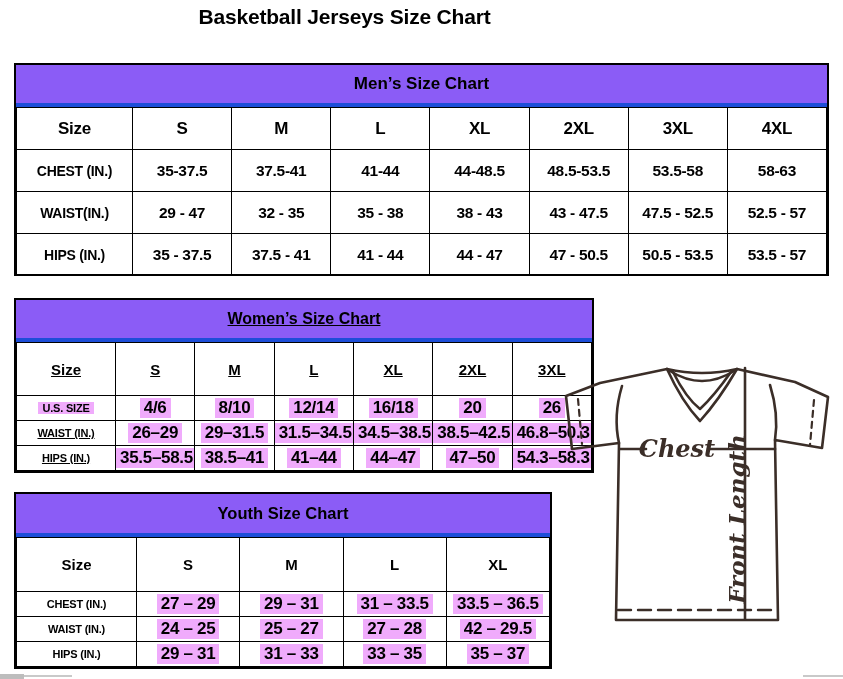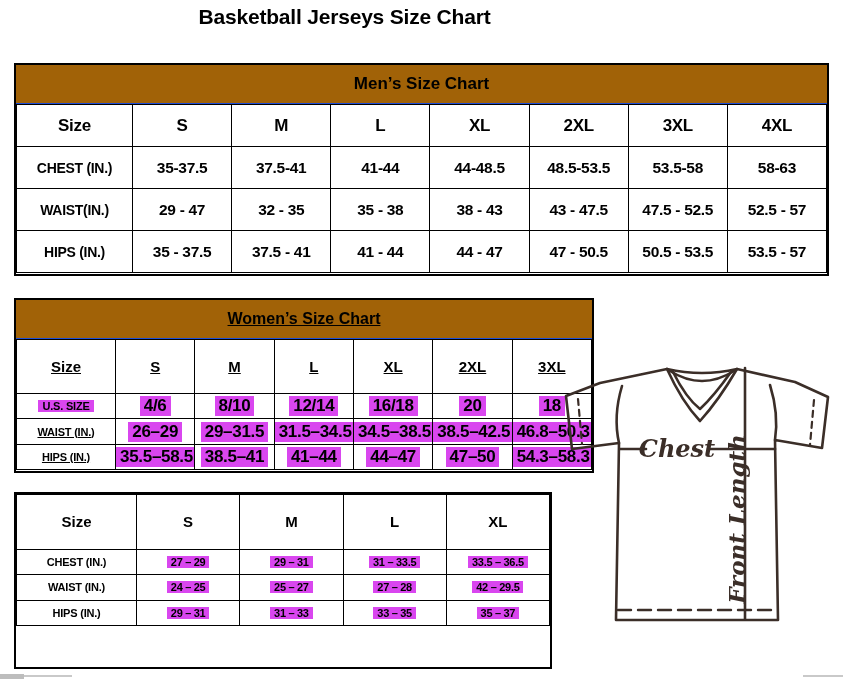--- a/index.html
+++ b/index.html
@@ -10,21 +10,21 @@
   }
   .page-title{
     position:absolute;left:0;top:5px;width:689px;text-align:center;
     font-size:21px;font-weight:bold;letter-spacing:-0.2px;
   }
   .chart{
     position:absolute;border:2px solid #000;background:#fff;
     box-sizing:border-box;display:flex;flex-direction:column;
   }
   .caption{
-    background:#a16207;border-bottom:1px solid #1d4ed8;flex:0 0 auto;
+    background:#8b5cf6;border-bottom:4px solid #1d4ed8;flex:0 0 auto;
     display:flex;align-items:center;justify-content:center;font-weight:bold;
   }
   table{border-collapse:collapse;table-layout:fixed;width:100%;}
   td{
     border:1.5px solid #000;text-align:center;vertical-align:middle;
     font-weight:bold;padding:0;overflow:hidden;white-space:nowrap;
   }
   
   .men-chart{left:14px;top:63px;width:815px;height:213px;}
   .men-chart .caption{height:38px;font-size:17px;}
@@ -46,22 +46,22 @@
   .women-chart td.val{font-size:17px;letter-spacing:-0.3px;}
   
   .youth-chart{left:14px;top:492px;width:538px;height:177px;}
   .youth-chart .caption{height:39px;font-size:16.5px;}
   .youth-chart table{height:132px;}
   .youth-chart tr.hdr{height:45px;}
   .youth-chart tr.datarow{height:21px;}
   .youth-chart tr.hdr td{font-size:15px;}
   .youth-chart td.size-cell{font-size:14.5px;}
   .youth-chart td.lbl{font-size:11px;letter-spacing:-0.2px;}
-  .youth-chart td.val{font-size:11px;letter-spacing:-0.3px;}
-  .hl{background:#d946ef;padding:0 4px;display:inline-block;}
+  .youth-chart td.val{font-size:17px;letter-spacing:-0.3px;}
+  .hl{background:#f0abfc;padding:0 4px;display:inline-block;}
   
   .jersey{position:absolute;left:555px;top:350px;}
   .diagram-text{
     font-family:"DejaVu Serif","Liberation Serif",serif;
     font-style:italic;font-weight:bold;fill:#3b2e28;
   }
   
   .scroll-frag{position:absolute;background:#c9c9c9;}
   .scroll-frag .thumb{position:absolute;left:0;top:-1px;width:24px;height:5px;background:#bdbdbd;}
 </style>
@@ -150,21 +150,21 @@
       <td>2XL</td>
       <td>3XL</td>
     </tr>
     <tr class="datarow">
       <td class="lbl"><span class="hl">U.S. SIZE</span></td>
       <td class="val"><span class="hl">4/6</span></td>
       <td class="val"><span class="hl">8/10</span></td>
       <td class="val"><span class="hl">12/14</span></td>
       <td class="val"><span class="hl">16/18</span></td>
       <td class="val"><span class="hl">20</span></td>
-      <td class="val"><span class="hl">18</span></td>
+      <td class="val"><span class="hl">26</span></td>
     </tr>
     <tr class="datarow">
       <td class="lbl">WAIST (IN.)</td>
       <td class="val"><span class="hl">26–29</span></td>
       <td class="val"><span class="hl">29–31.5</span></td>
       <td class="val"><span class="hl">31.5–34.5</span></td>
       <td class="val"><span class="hl">34.5–38.5</span></td>
       <td class="val"><span class="hl">38.5–42.5</span></td>
       <td class="val"><span class="hl">46.8–50.3</span></td>
     </tr>
@@ -175,20 +175,21 @@
       <td class="val"><span class="hl">41–44</span></td>
       <td class="val"><span class="hl">44–47</span></td>
       <td class="val"><span class="hl">47–50</span></td>
       <td class="val"><span class="hl">54.3–58.3</span></td>
     </tr>
     </tbody>
   </table>
 </div>
 
 <div class="chart youth-chart">
+  <div class="caption">Youth Size Chart</div>
   <table>
     <colgroup>
       <col style="width:120px">
         <col>
         <col>
         <col>
         <col>
     </colgroup>
     <tbody>
     <tr class="hdr">

